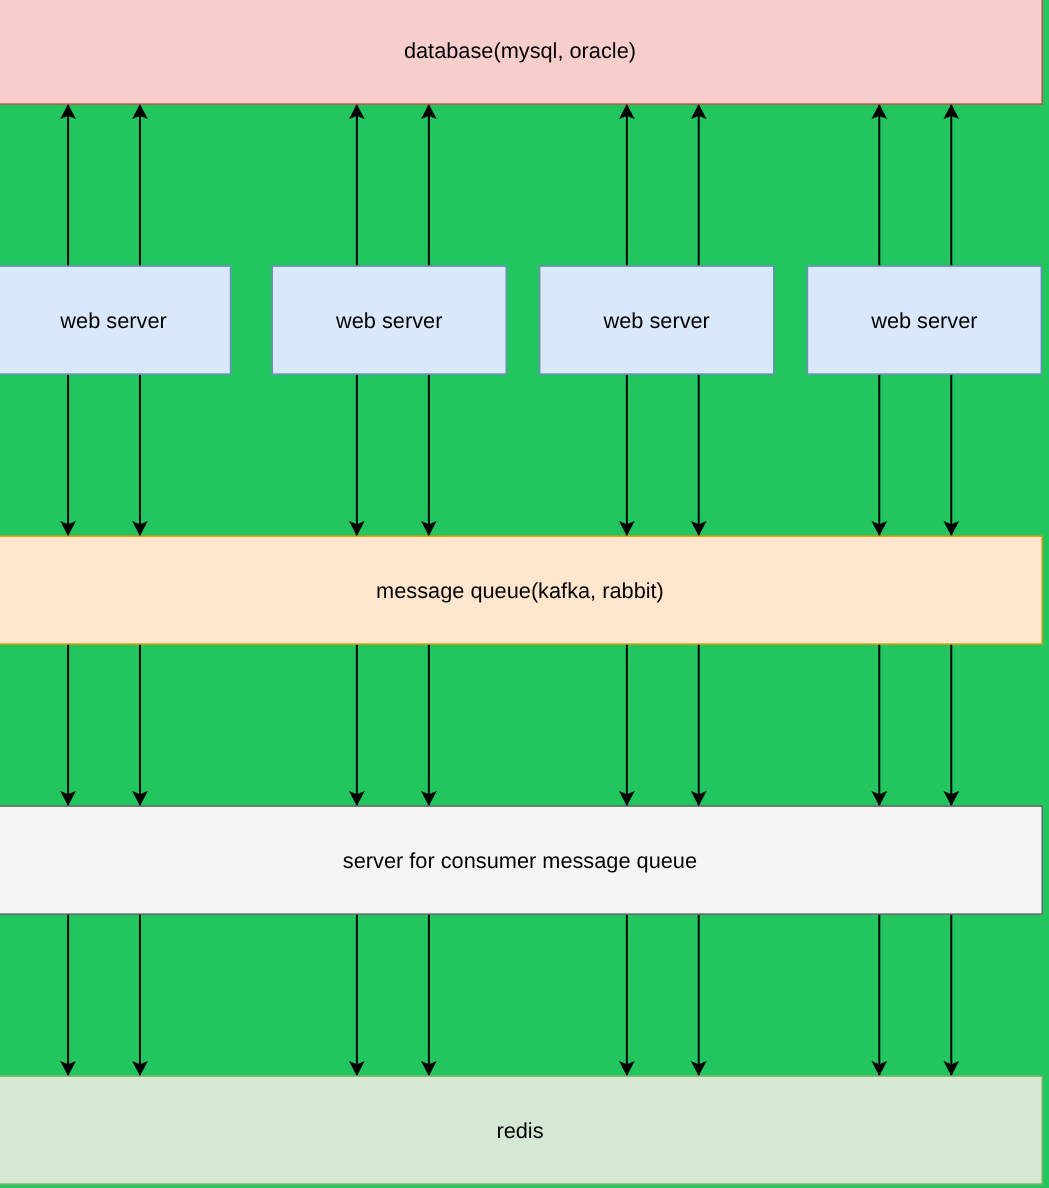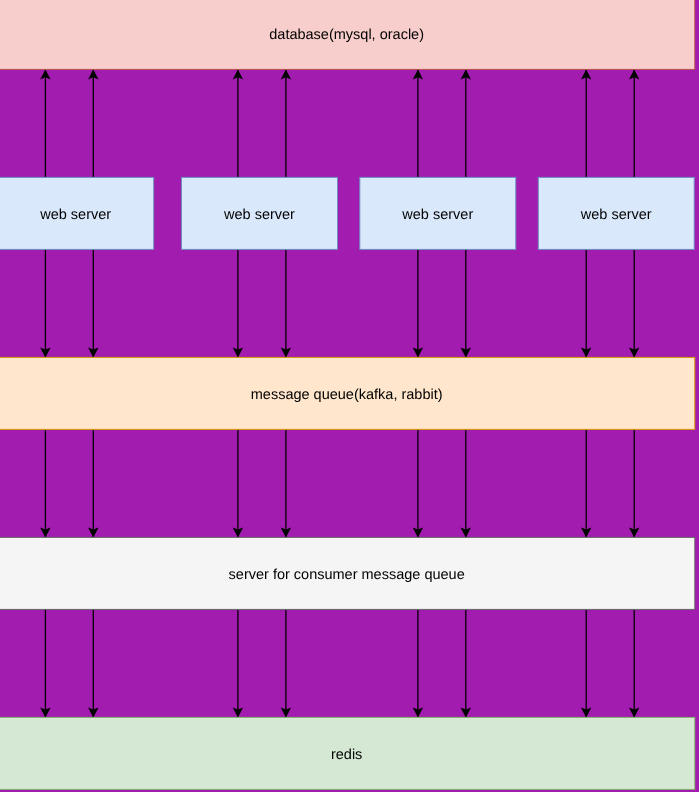--- a/index.html
+++ b/index.html
@@ -1,19 +1,19 @@
 <!DOCTYPE html>
 <html><head>
 <meta charset="utf-8">
 <title>architecture diagram</title>
 <style>
   html,body{margin:0;padding:0;background:#ffffff;}
   body{width:699px;height:792px;overflow:hidden;
        font-family:"Liberation Sans",sans-serif;}
-  #stage{position:relative;width:699px;height:792px;background:#a21caf;overflow:hidden;}
+  #stage{position:relative;width:699px;height:792px;background:#22c55e;overflow:hidden;}
   svg#diagram{position:absolute;left:0;top:0;width:699px;height:792px;display:block;
               will-change:opacity;}
   text.lbl{font-family:"Liberation Sans",sans-serif;font-size:14.5px;fill:#000000;
            text-anchor:middle;white-space:pre;
            -webkit-font-smoothing:antialiased;text-rendering:geometricPrecision;
            paint-order:stroke;}
 </style>
 </head>
 <body>
 

